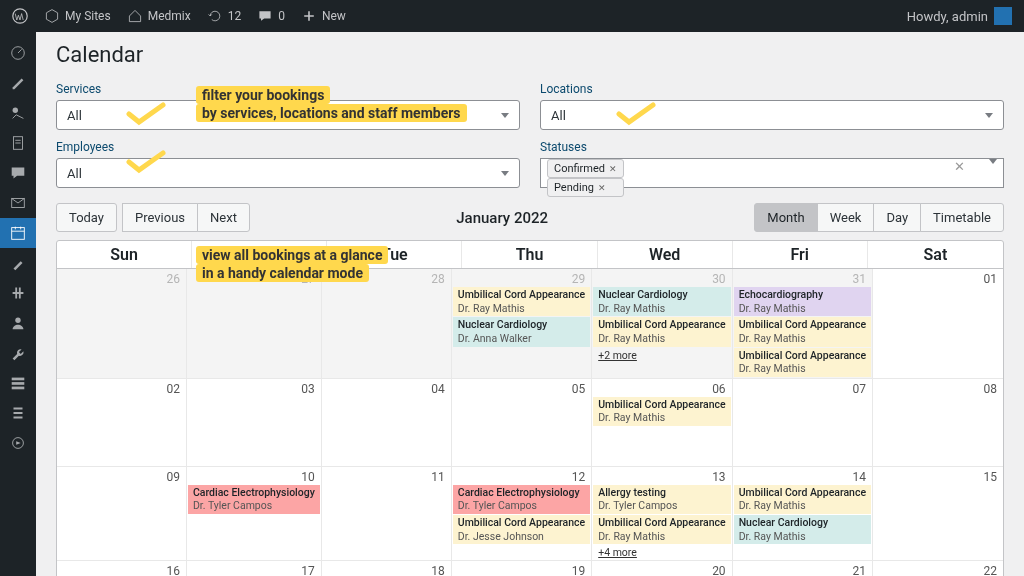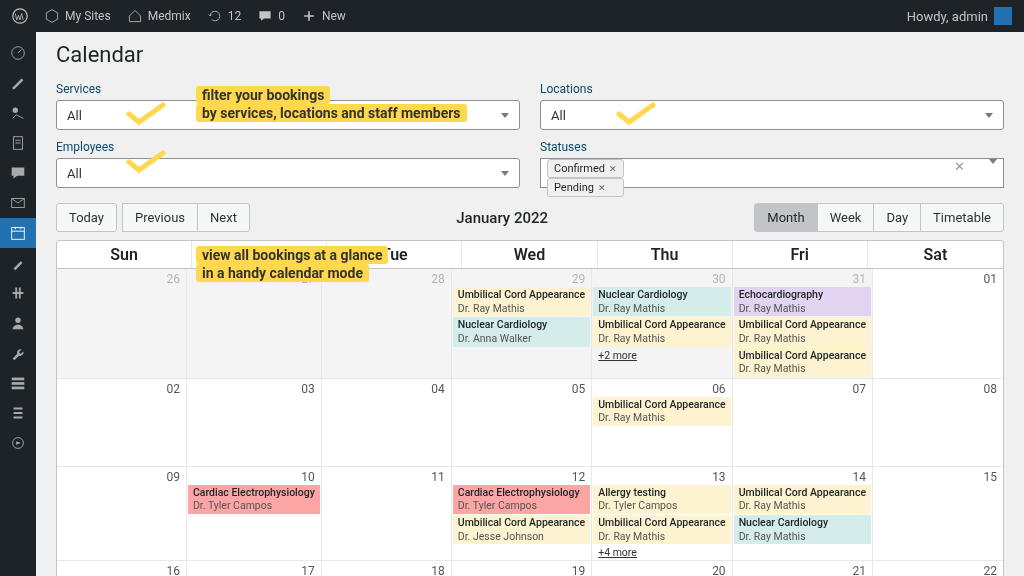--- a/index.html
+++ b/index.html
@@ -245,22 +245,22 @@
         <button class="btn">Day</button>
         <button class="btn">Timetable</button>
       </div>
     </div>
 
     <div class="calendar">
       <div class="cal-header" id="cal-header">
           <div class="cal-h">Sun</div>
           <div class="cal-h">Mon</div>
           <div class="cal-h">Tue</div>
+          <div class="cal-h">Thu</div>
           <div class="cal-h">Wed</div>
-          <div class="cal-h">Thu</div>
           <div class="cal-h">Fri</div>
           <div class="cal-h">Sat</div>
         </div>
       <div class="cal-body" id="cal-body">
           <div class="cal-cell other">
             <div class="day-num">26</div>
           </div>
           <div class="cal-cell other">
             <div class="day-num">27</div>
           </div>

